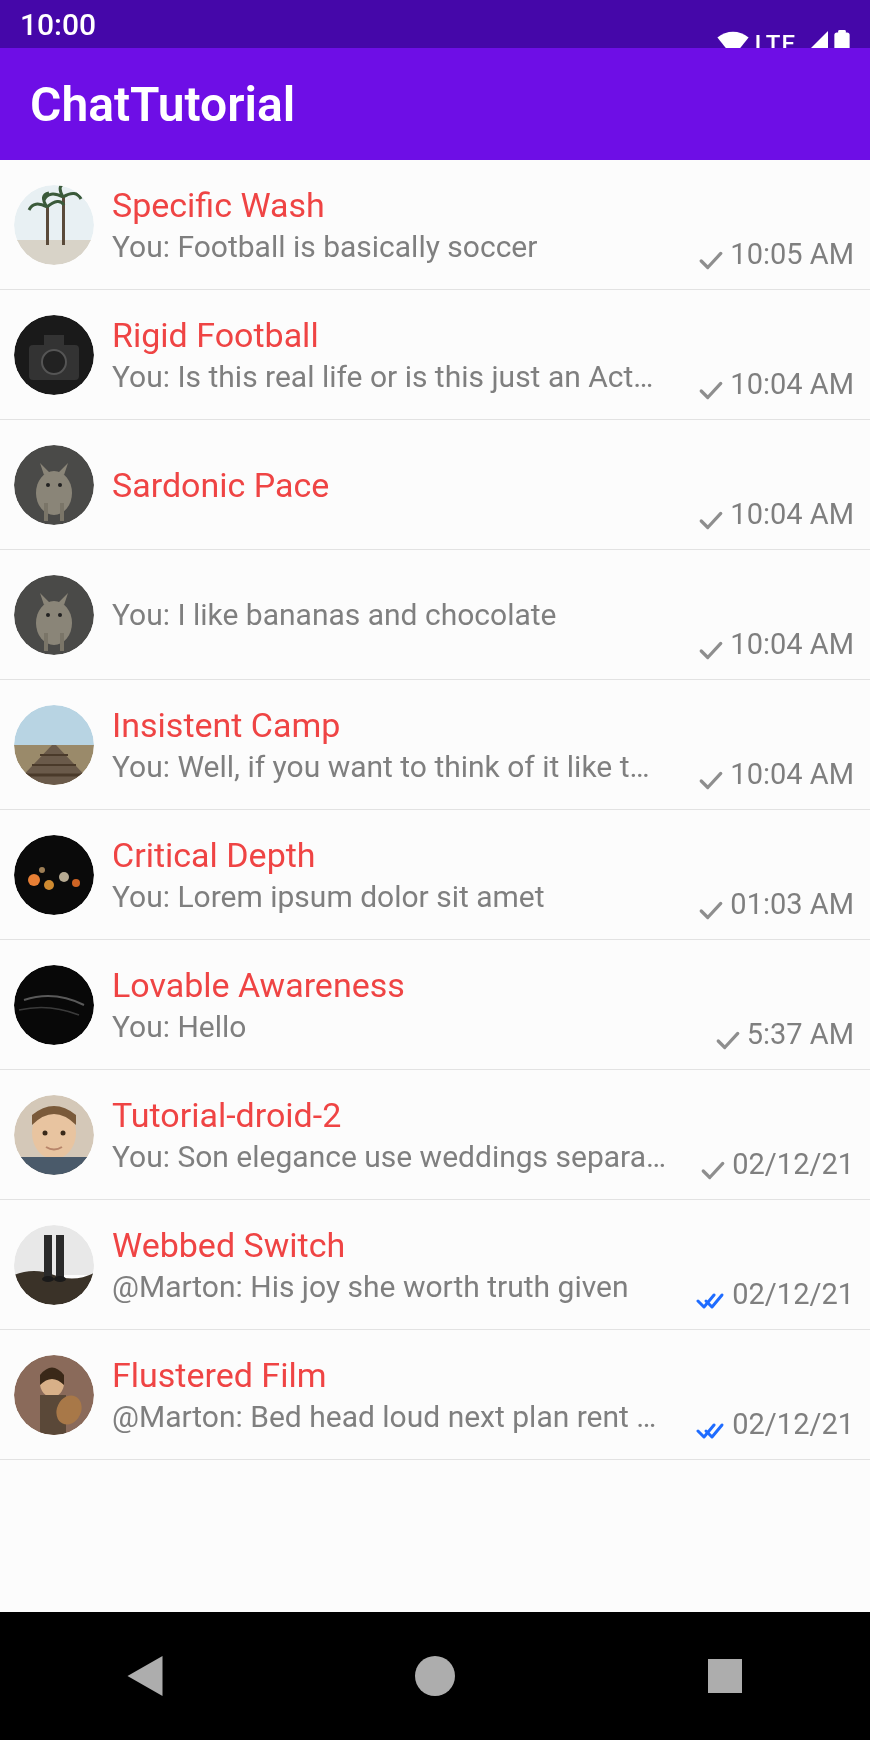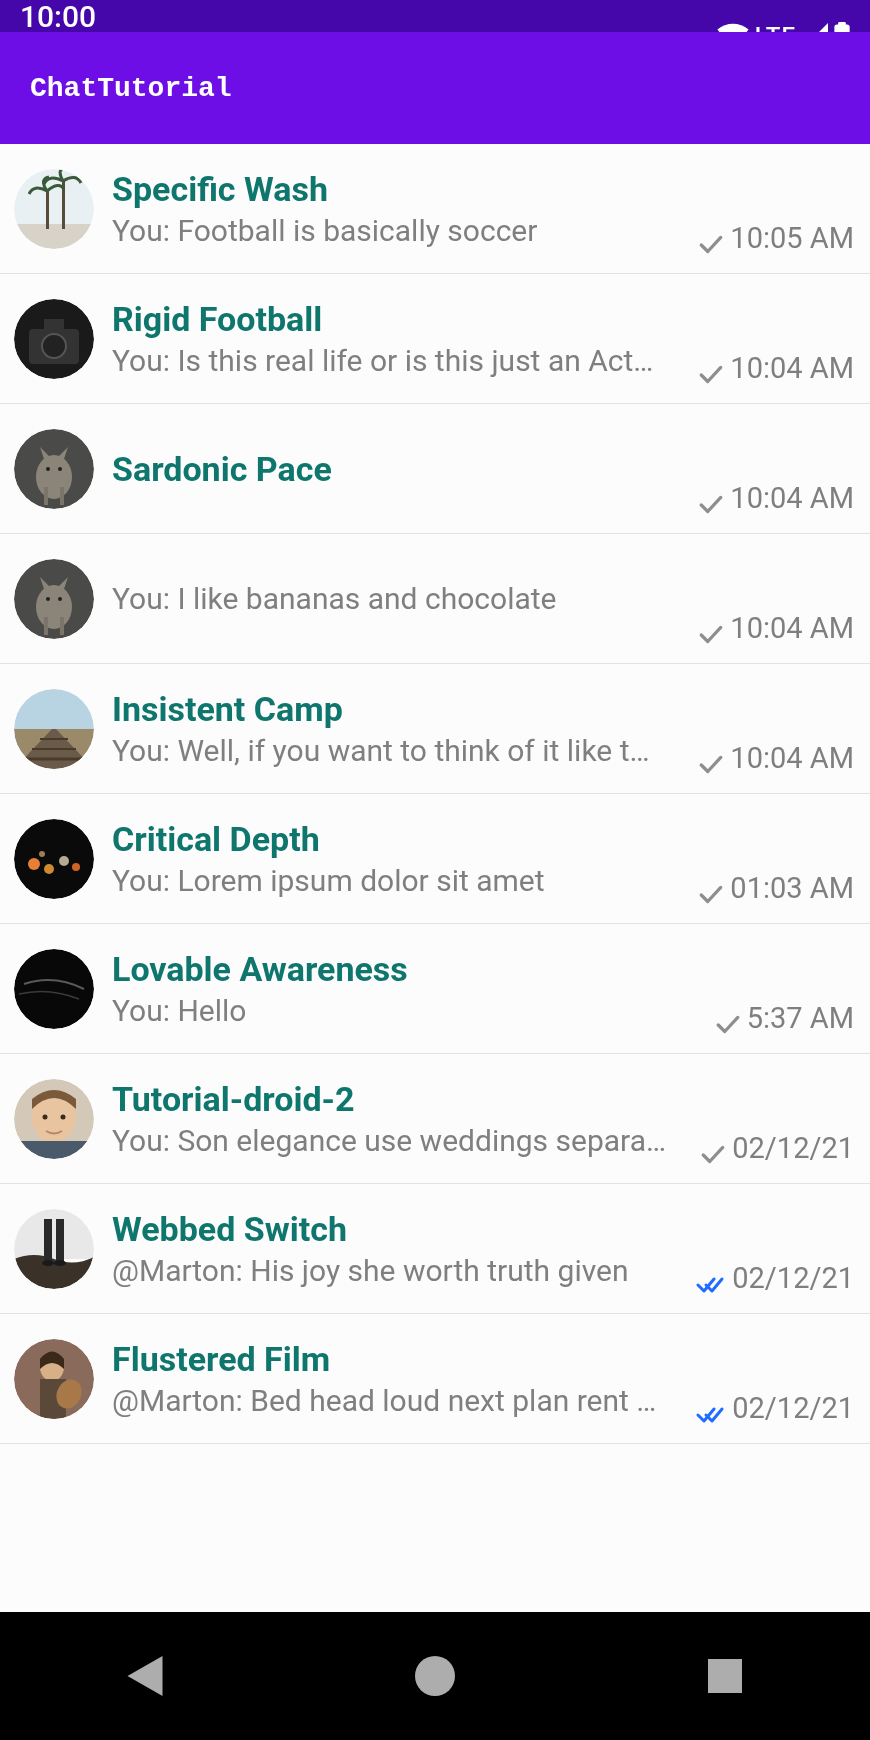--- a/index.html
+++ b/index.html
@@ -1,29 +1,29 @@
 <!DOCTYPE html>
 <html><head>
 <meta charset="utf-8">
 <style>
   * { margin: 0; padding: 0; box-sizing: border-box; }
   html, body { width: 870px; height: 1740px; font-family: Roboto, "Helvetica Neue", Arial, sans-serif; background: #000; overflow: hidden; }
   .screen { width: 870px; height: 1740px; display: flex; flex-direction: column; }
-  .status-bar { height: 32px; background: #4507a9; color: #fff; display: flex; align-items: center; justify-content: space-between; padding: 6px 20px; font-size: 30px; font-weight: 500; }
+  .status-bar { height: 48px; background: #4507a9; color: #fff; display: flex; align-items: center; justify-content: space-between; padding: 6px 20px; font-size: 30px; font-weight: 500; }
   .status-left { display: flex; align-items: center; }
   .status-right { display: flex; align-items: center; gap: 6px; margin-top: 40px; }
   .status-right svg { display: block; }
   .app-bar { height: 112px; background: #6e0ee6; color: #fff; display: flex; align-items: center; padding: 0 30px; }
-  .app-title { font-size: 28px; font-weight: 600; font-family: Liberation Mono, monospace; }
+  .app-title { font-size: 48px; font-weight: 600; }
   .chat-list { flex: 1; background: #fcfcfc; overflow: hidden; }
   .chat-row { height: 130px; display: flex; align-items: center; padding: 0 16px 0 14px; border-bottom: 1px solid #e2e2e2; background: #fcfcfc; }
   .avatar { width: 80px; height: 80px; border-radius: 50%; flex-shrink: 0; margin-right: 18px; overflow: hidden; display: flex; align-items: center; justify-content: center; }
   .avatar svg { width: 80px; height: 80px; display: block; }
   .chat-body { flex: 1; min-width: 0; display: flex; flex-direction: column; justify-content: center; gap: 4px; }
-  .chat-name { font-size: 34px; font-weight: 700; color: #0f766e; white-space: nowrap; overflow: hidden; text-overflow: ellipsis; }
+  .chat-name { font-size: 34px; font-weight: 400; color: #ef4444; white-space: nowrap; overflow: hidden; text-overflow: ellipsis; }
   .chat-preview { font-size: 30px; color: #7f7f7f; white-space: nowrap; overflow: hidden; text-overflow: ellipsis; }
   .chat-meta { flex-shrink: 0; display: flex; align-items: flex-end; gap: 6px; padding-left: 12px; align-self: flex-end; padding-bottom: 18px;}
   .chat-time { font-size: 29px; color: #7f7f7f; white-space: nowrap; }
   .check-icon svg { display: block; }
   .nav-bar { height: 128px; background: #000; display: flex; align-items: center; justify-content: space-around; }
   .nav-btn { width: 120px; height: 80px; display: flex; align-items: center; justify-content: center; }
   .nav-btn svg { display: block; }
 </style>
 </head>
 <body>

